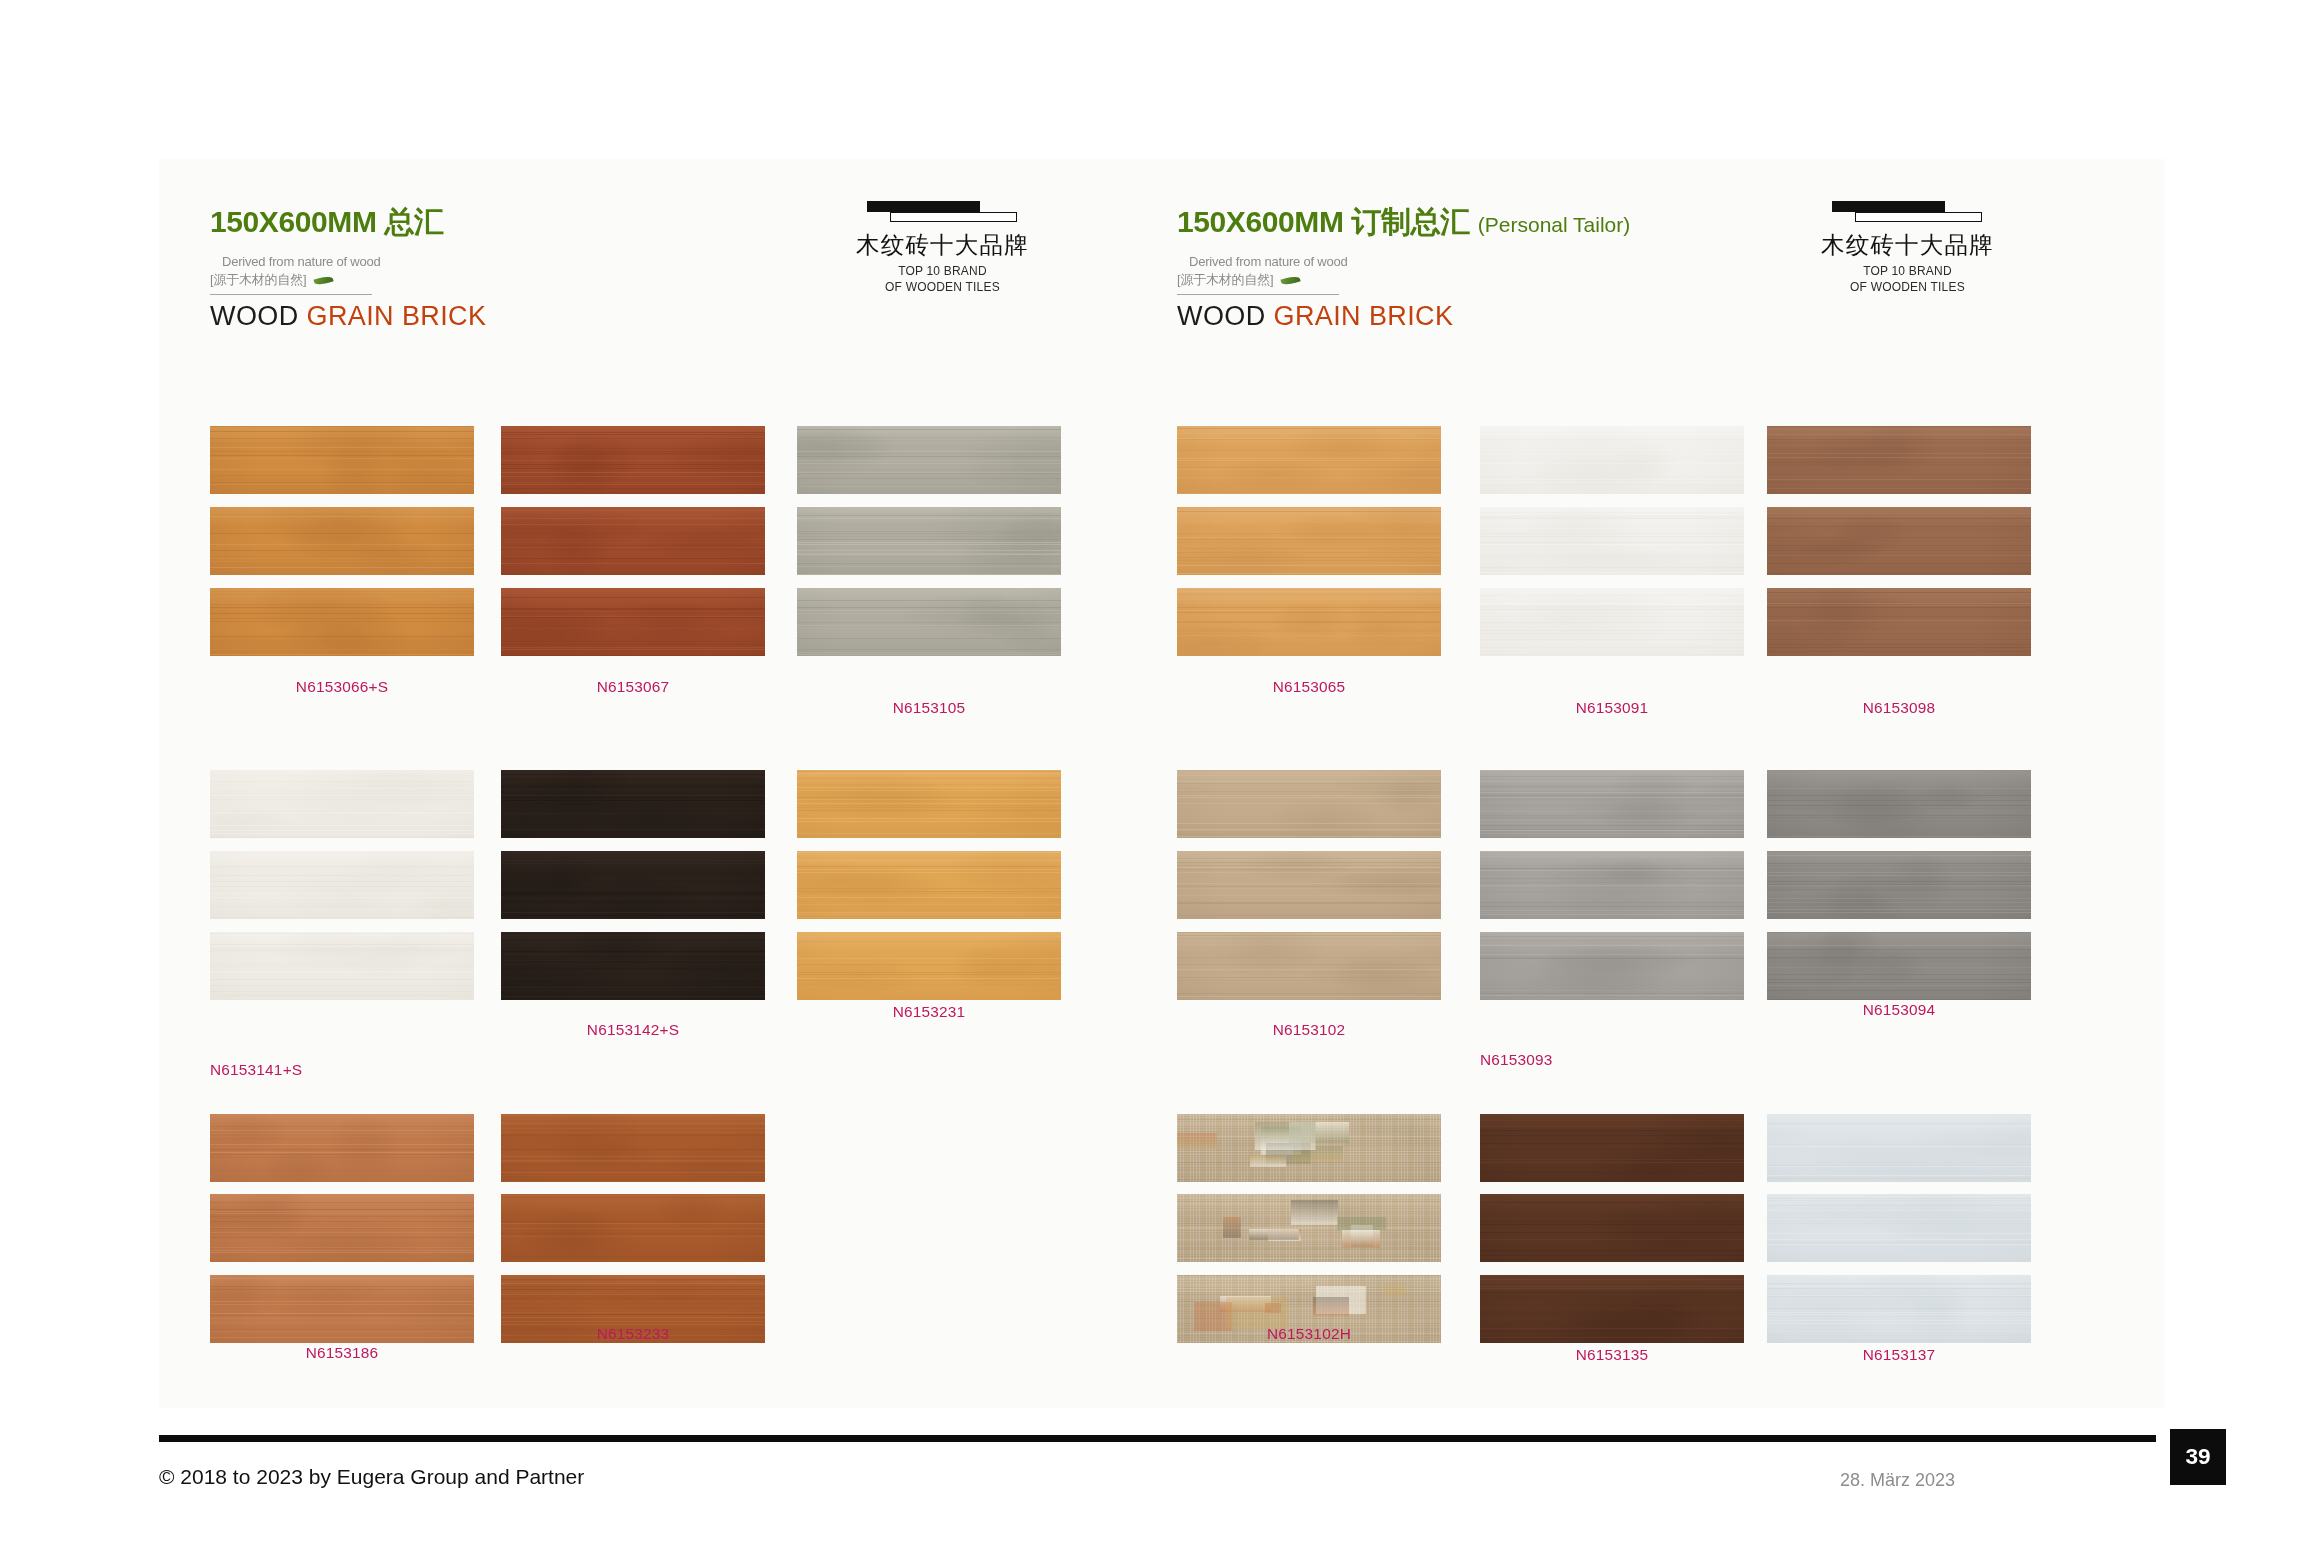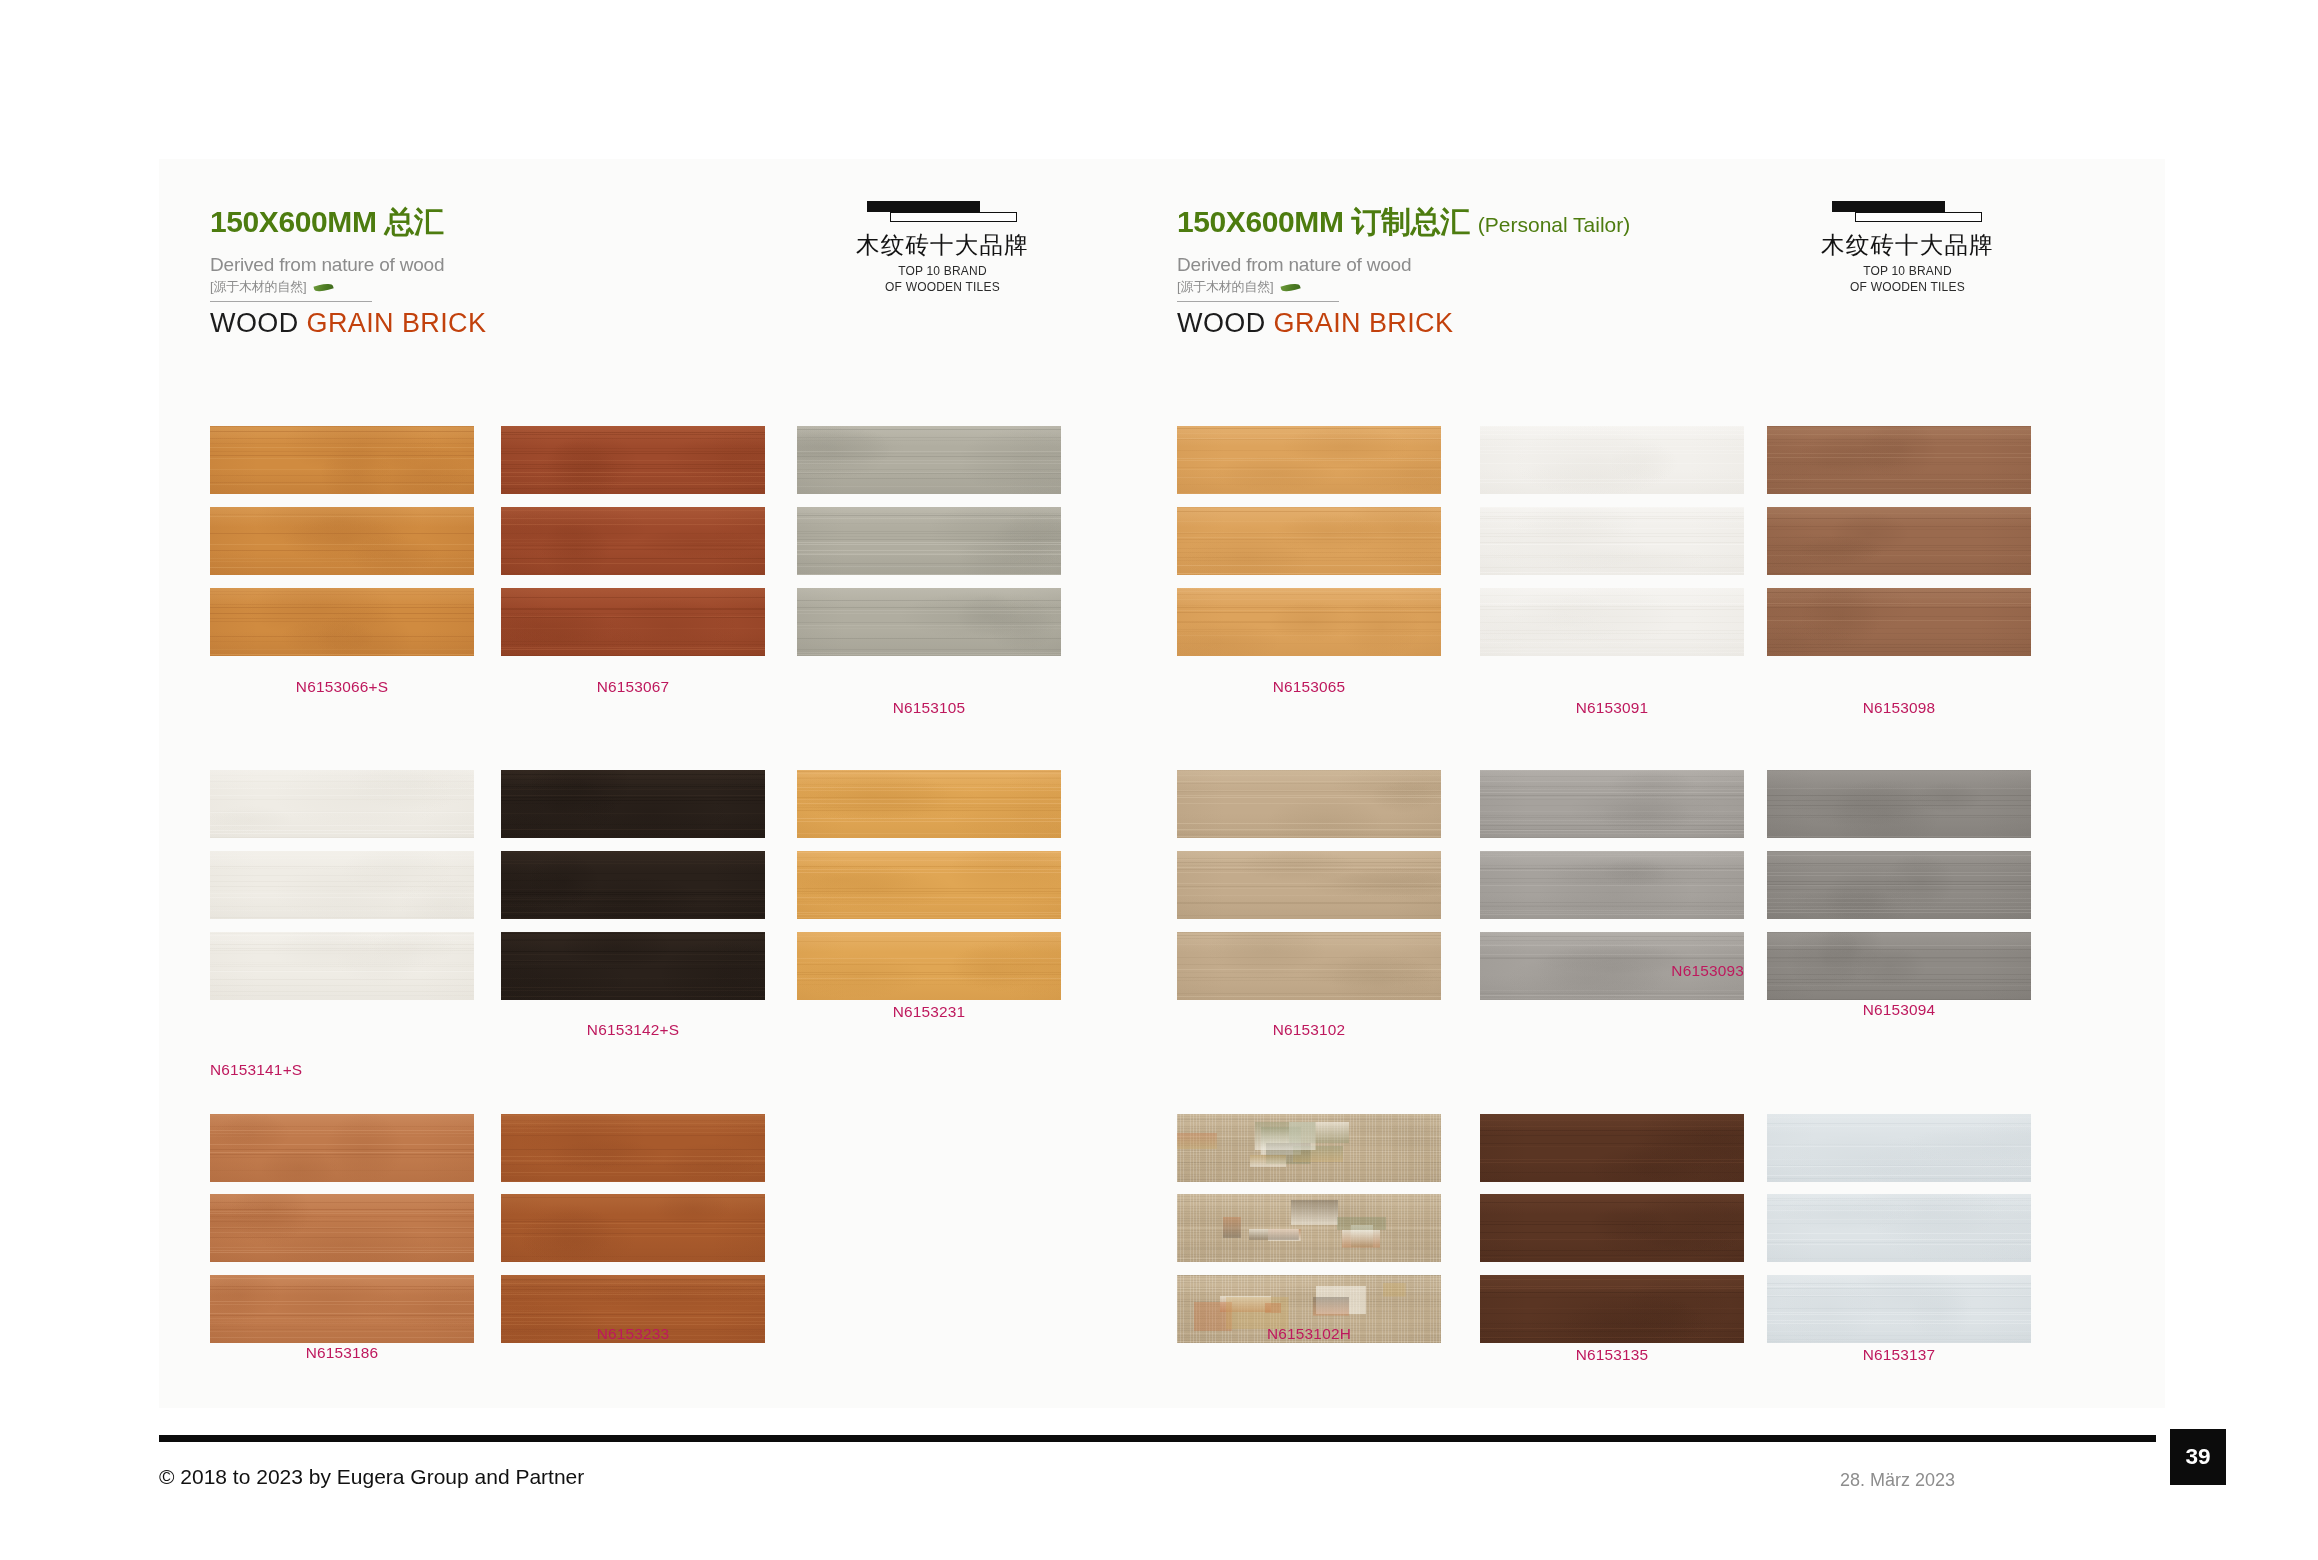--- a/index.html
+++ b/index.html
@@ -15,21 +15,21 @@
     background:#fbfbfa;
   }
 
   
   .hdr{position:absolute;}
   .hdr-title{
     font-size:30px;font-weight:700;color:#4d7c0f;letter-spacing:-0.4px;
     white-space:nowrap;
   }
   .hdr-title .tailor{font-size:21px;font-weight:400;letter-spacing:0;}
-  .hdr-sub1{font-size:19px;color:#8c8c8c;margin-top:10.5px;letter-spacing:-0.2px;white-space:nowrap;}
+  .hdr-sub1{font-size:13px;color:#8c8c8c;margin-top:10.5px;letter-spacing:-0.2px;white-space:nowrap;margin-left:12px;}
   .hdr-sub2{font-size:13px;color:#8c8c8c;margin-top:2.4px;letter-spacing:-0.2px;white-space:nowrap;
             display:flex;align-items:center;gap:7.3px;}
   .leaf{display:inline-block;width:21px;height:8px;position:relative;}
   .leaf::before{
     content:"";position:absolute;left:0;top:0.8px;width:19.4px;height:6.5px;
     background:linear-gradient(120deg,#6d9a3a 0%,#4e7d24 55%,#3e6a1c 100%);
     border-radius:0 70% 0 70%;transform:rotate(-16deg);
   }
   .hdr-rule{width:162px;height:1.2px;background:#a6a6a6;margin-top:4.9px;}
   .hdr-wood{font-size:27px;margin-top:5.7px;letter-spacing:0.4px;white-space:nowrap;}
@@ -243,21 +243,21 @@
     <div class="code" style="left: 1177px; top: 1021px; width: 264px; text-align: center;">N6153102</div>
     <div class="tile" style="left: 1480px; top: 770px; width: 264px; height: 68px;">
       <div class="grain" style="background: linear-gradient(transparent 0.423009%, rgba(196, 192, 187, 0.282) 0.423009%, rgba(196, 192, 187, 0.282) 0.744867%, transparent 0.744867%), linear-gradient(transparent 5.59452%, rgba(134, 130, 125, 0.345) 5.59452%, rgba(134, 130, 125, 0.345) 6.3712%, transparent 6.3712%), linear-gradient(transparent 8.76515%, rgba(134, 130, 125, 0.173) 8.76515%, rgba(134, 130, 125, 0.173) 9.73918%, transparent 9.73918%), linear-gradient(transparent 13.2929%, rgba(134, 130, 125, 0.145) 13.2929%, rgba(134, 130, 125, 0.145) 13.9222%, transparent 13.9222%), linear-gradient(transparent 16.3531%, rgba(196, 192, 187, 0.275) 16.3531%, rgba(196, 192, 187, 0.275) 17.4075%, transparent 17.4075%), linear-gradient(transparent 19.8697%, rgba(134, 130, 125, 0.22) 19.8697%, rgba(134, 130, 125, 0.22) 20.8667%, transparent 20.8667%), linear-gradient(transparent 23.4852%, rgba(134, 130, 125, 0.224) 23.4852%, rgba(134, 130, 125, 0.224) 24.6295%, transparent 24.6295%), linear-gradient(transparent 28.3028%, rgba(196, 192, 187, 0.22) 28.3028%, rgba(196, 192, 187, 0.22) 29.1104%, transparent 29.1104%), linear-gradient(transparent 32.8853%, rgba(196, 192, 187, 0.357) 32.8853%, rgba(196, 192, 187, 0.357) 33.4385%, transparent 33.4385%), linear-gradient(transparent 36.7448%, rgba(134, 130, 125, 0.357) 36.7448%, rgba(134, 130, 125, 0.357) 37.5405%, transparent 37.5405%), linear-gradient(transparent 40.3095%, rgba(196, 192, 187, 0.17) 40.3095%, rgba(196, 192, 187, 0.17) 40.927%, transparent 40.927%), linear-gradient(transparent 43.0984%, rgba(134, 130, 125, 0.12) 43.0984%, rgba(134, 130, 125, 0.12) 43.4316%, transparent 43.4316%), linear-gradient(transparent 48.5919%, rgba(134, 130, 125, 0.16) 48.5919%, rgba(134, 130, 125, 0.16) 49.1536%, transparent 49.1536%), linear-gradient(transparent 52.0305%, rgba(134, 130, 125, 0.13) 52.0305%, rgba(134, 130, 125, 0.13) 52.8527%, transparent 52.8527%), linear-gradient(transparent 54.1264%, rgba(134, 130, 125, 0.22) 54.1264%, rgba(134, 130, 125, 0.22) 55.0488%, transparent 55.0488%), linear-gradient(transparent 60.4231%, rgba(196, 192, 187, 0.137) 60.4231%, rgba(196, 192, 187, 0.137) 61.0726%, transparent 61.0726%), linear-gradient(transparent 62.7867%, rgba(196, 192, 187, 0.137) 62.7867%, rgba(196, 192, 187, 0.137) 63.3215%, transparent 63.3215%), linear-gradient(transparent 66.2625%, rgba(134, 130, 125, 0.173) 66.2625%, rgba(134, 130, 125, 0.173) 66.9668%, transparent 66.9668%), linear-gradient(transparent 69.284%, rgba(134, 130, 125, 0.267) 69.284%, rgba(134, 130, 125, 0.267) 70.3652%, transparent 70.3652%), linear-gradient(transparent 73.9649%, rgba(196, 192, 187, 0.224) 73.9649%, rgba(196, 192, 187, 0.224) 74.4232%, transparent 74.4232%), linear-gradient(transparent 77.9618%, rgba(196, 192, 187, 0.153) 77.9618%, rgba(196, 192, 187, 0.153) 79.1642%, transparent 79.1642%), linear-gradient(transparent 81.1401%, rgba(134, 130, 125, 0.376) 81.1401%, rgba(134, 130, 125, 0.376) 81.7491%, transparent 81.7491%), linear-gradient(transparent 87.0281%, rgba(134, 130, 125, 0.263) 87.0281%, rgba(134, 130, 125, 0.263) 88.1999%, transparent 88.1999%), linear-gradient(transparent 88.7933%, rgba(196, 192, 187, 0.384) 88.7933%, rgba(196, 192, 187, 0.384) 89.0765%, transparent 89.0765%), linear-gradient(transparent 93.2258%, rgba(196, 192, 187, 0.196) 93.2258%, rgba(196, 192, 187, 0.196) 94.3568%, transparent 94.3568%), linear-gradient(transparent 98.9629%, rgba(134, 130, 125, 0.282) 98.9629%, rgba(134, 130, 125, 0.282) 99.7692%, transparent 99.7692%), radial-gradient(43.1184% 43.9987% at 62.3039% 58.3925%, rgba(134, 130, 125, 0.22) 0%, rgba(134, 130, 125, 0.1) 42%, transparent 68%), radial-gradient(25.839% 47.1867% at 62.6351% 66.8724%, rgba(134, 130, 125, 0.22) 0%, rgba(134, 130, 125, 0.1) 42%, transparent 68%), radial-gradient(25.0262% 32.164% at 65.3585% 22.1946%, rgba(134, 130, 125, 0.22) 0%, rgba(134, 130, 125, 0.1) 42%, transparent 68%), linear-gradient(rgba(196, 192, 187, 0.4) 0%, transparent 30%, transparent 64%, rgba(134, 130, 125, 0.26) 100%), linear-gradient(90deg, rgba(134, 130, 125, 0.14) 0%, transparent 18%, transparent 80%, rgba(134, 130, 125, 0.16) 100%), linear-gradient(0deg, rgb(166, 162, 157), rgb(166, 162, 157));"></div>
     </div>
     <div class="tile" style="left: 1480px; top: 851px; width: 264px; height: 68px;">
       <div class="grain" style="background: linear-gradient(transparent 0.459051%, rgba(196, 192, 187, 0.353) 0.459051%, rgba(196, 192, 187, 0.353) 1.59273%, transparent 1.59273%), linear-gradient(transparent 4.57588%, rgba(196, 192, 187, 0.153) 4.57588%, rgba(196, 192, 187, 0.153) 5.5316%, transparent 5.5316%), linear-gradient(transparent 8.07566%, rgba(196, 192, 187, 0.192) 8.07566%, rgba(196, 192, 187, 0.192) 8.83059%, transparent 8.83059%), linear-gradient(transparent 14.141%, rgba(196, 192, 187, 0.17) 14.141%, rgba(196, 192, 187, 0.17) 15.2766%, transparent 15.2766%), linear-gradient(transparent 15.5964%, rgba(134, 130, 125, 0.35) 15.5964%, rgba(134, 130, 125, 0.35) 16.122%, transparent 16.122%), linear-gradient(transparent 21.1408%, rgba(134, 130, 125, 0.153) 21.1408%, rgba(134, 130, 125, 0.153) 21.5855%, transparent 21.5855%), linear-gradient(transparent 25.4032%, rgba(134, 130, 125, 0.396) 25.4032%, rgba(134, 130, 125, 0.396) 26.2437%, transparent 26.2437%), linear-gradient(transparent 28.6192%, rgba(196, 192, 187, 0.282) 28.6192%, rgba(196, 192, 187, 0.282) 29.5634%, transparent 29.5634%), linear-gradient(transparent 32.4733%, rgba(134, 130, 125, 0.153) 32.4733%, rgba(134, 130, 125, 0.153) 32.8247%, transparent 32.8247%), linear-gradient(transparent 35.4062%, rgba(196, 192, 187, 0.31) 35.4062%, rgba(196, 192, 187, 0.31) 35.6839%, transparent 35.6839%), linear-gradient(transparent 39.4321%, rgba(134, 130, 125, 0.27) 39.4321%, rgba(134, 130, 125, 0.27) 40.6281%, transparent 40.6281%), linear-gradient(transparent 45.2641%, rgba(134, 130, 125, 0.21) 45.2641%, rgba(134, 130, 125, 0.21) 45.5697%, transparent 45.5697%), linear-gradient(transparent 46.2935%, rgba(134, 130, 125, 0.15) 46.2935%, rgba(134, 130, 125, 0.15) 46.8318%, transparent 46.8318%), linear-gradient(transparent 50.7213%, rgba(196, 192, 187, 0.3) 50.7213%, rgba(196, 192, 187, 0.3) 51.7743%, transparent 51.7743%), linear-gradient(transparent 53.8873%, rgba(134, 130, 125, 0.36) 53.8873%, rgba(134, 130, 125, 0.36) 54.3103%, transparent 54.3103%), linear-gradient(transparent 60.5942%, rgba(134, 130, 125, 0.133) 60.5942%, rgba(134, 130, 125, 0.133) 61.5632%, transparent 61.5632%), linear-gradient(transparent 62.9747%, rgba(196, 192, 187, 0.294) 62.9747%, rgba(196, 192, 187, 0.294) 63.9152%, transparent 63.9152%), linear-gradient(transparent 66.1959%, rgba(134, 130, 125, 0.145) 66.1959%, rgba(134, 130, 125, 0.145) 66.695%, transparent 66.695%), linear-gradient(transparent 72.051%, rgba(196, 192, 187, 0.333) 72.051%, rgba(196, 192, 187, 0.333) 72.7573%, transparent 72.7573%), linear-gradient(transparent 75.2326%, rgba(134, 130, 125, 0.298) 75.2326%, rgba(134, 130, 125, 0.298) 76.2025%, transparent 76.2025%), linear-gradient(transparent 79.8358%, rgba(134, 130, 125, 0.12) 79.8358%, rgba(134, 130, 125, 0.12) 80.4871%, transparent 80.4871%), linear-gradient(transparent 81.3879%, rgba(134, 130, 125, 0.247) 81.3879%, rgba(134, 130, 125, 0.247) 82.1745%, transparent 82.1745%), linear-gradient(transparent 86.4508%, rgba(196, 192, 187, 0.196) 86.4508%, rgba(196, 192, 187, 0.196) 87.5767%, transparent 87.5767%), linear-gradient(transparent 89.5941%, rgba(196, 192, 187, 0.137) 89.5941%, rgba(196, 192, 187, 0.137) 90.5366%, transparent 90.5366%), linear-gradient(transparent 93.2848%, rgba(196, 192, 187, 0.275) 93.2848%, rgba(196, 192, 187, 0.275) 93.6006%, transparent 93.6006%), linear-gradient(transparent 97.9911%, rgba(134, 130, 125, 0.204) 97.9911%, rgba(134, 130, 125, 0.204) 98.8324%, transparent 98.8324%), radial-gradient(43.3627% 73.9048% at 51.3108% 63.2082%, rgba(134, 130, 125, 0.22) 0%, rgba(134, 130, 125, 0.1) 42%, transparent 68%), radial-gradient(51.1656% 34.1315% at 56.3578% 30.9151%, rgba(134, 130, 125, 0.22) 0%, rgba(134, 130, 125, 0.1) 42%, transparent 68%), radial-gradient(18.8431% 31.5451% at 58.7815% 31.5945%, rgba(134, 130, 125, 0.22) 0%, rgba(134, 130, 125, 0.1) 42%, transparent 68%), linear-gradient(rgba(196, 192, 187, 0.4) 0%, transparent 30%, transparent 64%, rgba(134, 130, 125, 0.26) 100%), linear-gradient(90deg, rgba(134, 130, 125, 0.14) 0%, transparent 18%, transparent 80%, rgba(134, 130, 125, 0.16) 100%), linear-gradient(0deg, rgb(166, 162, 157), rgb(166, 162, 157));"></div>
     </div>
     <div class="tile" style="left: 1480px; top: 932px; width: 264px; height: 68px;">
       <div class="grain" style="background: linear-gradient(transparent 0.495093%, rgba(196, 192, 187, 0.12) 0.495093%, rgba(196, 192, 187, 0.12) 1.44059%, transparent 1.44059%), linear-gradient(transparent 6.55725%, rgba(134, 130, 125, 0.263) 6.55725%, rgba(134, 130, 125, 0.263) 7.692%, transparent 7.692%), linear-gradient(transparent 10.3862%, rgba(196, 192, 187, 0.21) 10.3862%, rgba(196, 192, 187, 0.21) 10.922%, transparent 10.922%), linear-gradient(transparent 11.9891%, rgba(134, 130, 125, 0.192) 11.9891%, rgba(134, 130, 125, 0.192) 12.6311%, transparent 12.6311%), linear-gradient(transparent 17.8398%, rgba(196, 192, 187, 0.125) 17.8398%, rgba(196, 192, 187, 0.125) 18.8366%, transparent 18.8366%), linear-gradient(transparent 19.4118%, rgba(196, 192, 187, 0.384) 19.4118%, rgba(196, 192, 187, 0.384) 20.3043%, transparent 20.3043%), linear-gradient(transparent 24.3212%, rgba(196, 192, 187, 0.27) 24.3212%, rgba(196, 192, 187, 0.27) 24.8578%, transparent 24.8578%), linear-gradient(transparent 28.9355%, rgba(134, 130, 125, 0.35) 28.9355%, rgba(134, 130, 125, 0.35) 30.0164%, transparent 30.0164%), linear-gradient(transparent 32.0614%, rgba(196, 192, 187, 0.247) 32.0614%, rgba(196, 192, 187, 0.247) 33.2109%, transparent 33.2109%), linear-gradient(transparent 37.0676%, rgba(134, 130, 125, 0.267) 37.0676%, rgba(134, 130, 125, 0.267) 37.8273%, transparent 37.8273%), linear-gradient(transparent 38.5548%, rgba(134, 130, 125, 0.376) 38.5548%, rgba(134, 130, 125, 0.376) 39.3292%, transparent 39.3292%), linear-gradient(transparent 44.4298%, rgba(134, 130, 125, 0.306) 44.4298%, rgba(134, 130, 125, 0.306) 44.7077%, transparent 44.7077%), linear-gradient(transparent 46.9951%, rgba(196, 192, 187, 0.137) 46.9951%, rgba(196, 192, 187, 0.137) 47.5101%, transparent 47.5101%), linear-gradient(transparent 52.4122%, rgba(196, 192, 187, 0.173) 52.4122%, rgba(196, 192, 187, 0.173) 52.696%, transparent 52.696%), linear-gradient(transparent 56.6482%, rgba(134, 130, 125, 0.204) 56.6482%, rgba(134, 130, 125, 0.204) 57.5718%, transparent 57.5718%), linear-gradient(transparent 57.7653%, rgba(134, 130, 125, 0.13) 57.7653%, rgba(134, 130, 125, 0.13) 58.0539%, transparent 58.0539%), linear-gradient(transparent 63.1627%, rgba(134, 130, 125, 0.153) 63.1627%, rgba(134, 130, 125, 0.153) 63.5089%, transparent 63.5089%), linear-gradient(transparent 66.1292%, rgba(134, 130, 125, 0.12) 66.1292%, rgba(134, 130, 125, 0.12) 66.4232%, transparent 66.4232%), linear-gradient(transparent 71.818%, rgba(134, 130, 125, 0.396) 71.818%, rgba(134, 130, 125, 0.396) 72.1493%, transparent 72.1493%), linear-gradient(transparent 73.5003%, rgba(134, 130, 125, 0.373) 73.5003%, rgba(134, 130, 125, 0.373) 73.9818%, transparent 73.9818%), linear-gradient(transparent 78.7099%, rgba(196, 192, 187, 0.392) 78.7099%, rgba(196, 192, 187, 0.392) 79.81%, transparent 79.81%), linear-gradient(transparent 81.6357%, rgba(196, 192, 187, 0.12) 81.6357%, rgba(196, 192, 187, 0.12) 82.6%, transparent 82.6%), linear-gradient(transparent 85.8735%, rgba(196, 192, 187, 0.13) 85.8735%, rgba(196, 192, 187, 0.13) 86.9536%, transparent 86.9536%), linear-gradient(transparent 90.3949%, rgba(134, 130, 125, 0.192) 90.3949%, rgba(134, 130, 125, 0.192) 90.9966%, transparent 90.9966%), linear-gradient(transparent 93.3439%, rgba(196, 192, 187, 0.353) 93.3439%, rgba(196, 192, 187, 0.353) 93.8443%, transparent 93.8443%), linear-gradient(transparent 97.0194%, rgba(196, 192, 187, 0.12) 97.0194%, rgba(196, 192, 187, 0.12) 97.8955%, transparent 97.8955%), radial-gradient(43.6069% 53.8108% at 40.3178% 68.0239%, rgba(134, 130, 125, 0.22) 0%, rgba(134, 130, 125, 0.1) 42%, transparent 68%), radial-gradient(42.4923% 71.0763% at 50.0804% 54.9578%, rgba(134, 130, 125, 0.22) 0%, rgba(134, 130, 125, 0.1) 42%, transparent 68%), radial-gradient(46.6601% 30.9263% at 52.2044% 40.9945%, rgba(134, 130, 125, 0.22) 0%, rgba(134, 130, 125, 0.1) 42%, transparent 68%), linear-gradient(rgba(196, 192, 187, 0.4) 0%, transparent 30%, transparent 64%, rgba(134, 130, 125, 0.26) 100%), linear-gradient(90deg, rgba(134, 130, 125, 0.14) 0%, transparent 18%, transparent 80%, rgba(134, 130, 125, 0.16) 100%), linear-gradient(0deg, rgb(166, 162, 157), rgb(166, 162, 157));"></div>
     </div>
-    <div class="code" style="left: 1480px; top: 962px; width: 264px; text-align: right;">N6153093</div>
+    <div class="code" style="left: 1480px; top: 1051px; width: 264px; text-align: left;">N6153093</div>
     <div class="tile" style="left: 1767px; top: 770px; width: 264px; height: 68px;">
       <div class="grain" style="background: linear-gradient(transparent 0.535786%, rgba(109, 105, 100, 0.11) 0.535786%, rgba(109, 105, 100, 0.11) 1.65591%, transparent 1.65591%), linear-gradient(transparent 4.5362%, rgba(109, 105, 100, 0.286) 4.5362%, rgba(109, 105, 100, 0.286) 4.84084%, transparent 4.84084%), linear-gradient(transparent 9.80126%, rgba(174, 170, 165, 0.176) 9.80126%, rgba(174, 170, 165, 0.176) 10.3478%, transparent 10.3478%), linear-gradient(transparent 12.5595%, rgba(174, 170, 165, 0.19) 12.5595%, rgba(174, 170, 165, 0.19) 13.5151%, transparent 13.5151%), linear-gradient(transparent 15.9209%, rgba(174, 170, 165, 0.263) 15.9209%, rgba(174, 170, 165, 0.263) 16.4498%, transparent 16.4498%), linear-gradient(transparent 19.976%, rgba(109, 105, 100, 0.224) 19.976%, rgba(109, 105, 100, 0.224) 20.5674%, transparent 20.5674%), linear-gradient(transparent 24.6479%, rgba(174, 170, 165, 0.263) 24.6479%, rgba(174, 170, 165, 0.263) 25.6479%, transparent 25.6479%), linear-gradient(transparent 26.9701%, rgba(174, 170, 165, 0.22) 26.9701%, rgba(174, 170, 165, 0.22) 27.6569%, transparent 27.6569%), linear-gradient(transparent 31.2092%, rgba(109, 105, 100, 0.22) 31.2092%, rgba(109, 105, 100, 0.22) 31.5825%, transparent 31.5825%), linear-gradient(transparent 37.0079%, rgba(109, 105, 100, 0.4) 37.0079%, rgba(109, 105, 100, 0.4) 37.5376%, transparent 37.5376%), linear-gradient(transparent 40.4674%, rgba(174, 170, 165, 0.25) 40.4674%, rgba(174, 170, 165, 0.25) 41.3788%, transparent 41.3788%), linear-gradient(transparent 44.8426%, rgba(109, 105, 100, 0.27) 44.8426%, rgba(109, 105, 100, 0.27) 46.0894%, transparent 46.0894%), linear-gradient(transparent 48.2711%, rgba(174, 170, 165, 0.357) 48.2711%, rgba(174, 170, 165, 0.357) 49.1792%, transparent 49.1792%), linear-gradient(transparent 51.7084%, rgba(109, 105, 100, 0.396) 51.7084%, rgba(109, 105, 100, 0.396) 52.3494%, transparent 52.3494%), linear-gradient(transparent 55.9912%, rgba(109, 105, 100, 0.11) 55.9912%, rgba(109, 105, 100, 0.11) 56.6735%, transparent 56.6735%), linear-gradient(transparent 59.7005%, rgba(174, 170, 165, 0.125) 59.7005%, rgba(174, 170, 165, 0.125) 60.5433%, transparent 60.5433%), linear-gradient(transparent 64.2459%, rgba(109, 105, 100, 0.282) 64.2459%, rgba(109, 105, 100, 0.282) 64.6308%, transparent 64.6308%), linear-gradient(transparent 66.3443%, rgba(109, 105, 100, 0.306) 66.3443%, rgba(109, 105, 100, 0.306) 67.1163%, transparent 67.1163%), linear-gradient(transparent 69.813%, rgba(109, 105, 100, 0.18) 69.813%, rgba(109, 105, 100, 0.18) 70.4306%, transparent 70.4306%), linear-gradient(transparent 74.351%, rgba(109, 105, 100, 0.157) 74.351%, rgba(109, 105, 100, 0.157) 74.7648%, transparent 74.7648%), linear-gradient(transparent 77.729%, rgba(174, 170, 165, 0.216) 77.729%, rgba(174, 170, 165, 0.216) 78.5939%, transparent 78.5939%), linear-gradient(transparent 83.5606%, rgba(174, 170, 165, 0.306) 83.5606%, rgba(174, 170, 165, 0.306) 84.4674%, transparent 84.4674%), linear-gradient(transparent 86.5765%, rgba(174, 170, 165, 0.153) 86.5765%, rgba(174, 170, 165, 0.153) 87.3146%, transparent 87.3146%), linear-gradient(transparent 89.0732%, rgba(109, 105, 100, 0.314) 89.0732%, rgba(109, 105, 100, 0.314) 89.516%, transparent 89.516%), linear-gradient(transparent 94.959%, rgba(109, 105, 100, 0.243) 94.959%, rgba(109, 105, 100, 0.243) 95.9905%, transparent 95.9905%), linear-gradient(transparent 97.5674%, rgba(174, 170, 165, 0.235) 97.5674%, rgba(174, 170, 165, 0.235) 98.5475%, transparent 98.5475%), radial-gradient(19.7536% 32.737% at 68.5514% 40.5577%, rgba(109, 105, 100, 0.22) 0%, rgba(109, 105, 100, 0.1) 42%, transparent 68%), radial-gradient(39.2805% 48.272% at 34.8641% 51.135%, rgba(109, 105, 100, 0.22) 0%, rgba(109, 105, 100, 0.1) 42%, transparent 68%), radial-gradient(30.905% 78.6147% at 44.7787% 65.1557%, rgba(109, 105, 100, 0.22) 0%, rgba(109, 105, 100, 0.1) 42%, transparent 68%), linear-gradient(rgba(174, 170, 165, 0.4) 0%, transparent 30%, transparent 64%, rgba(109, 105, 100, 0.26) 100%), linear-gradient(90deg, rgba(109, 105, 100, 0.14) 0%, transparent 18%, transparent 80%, rgba(109, 105, 100, 0.16) 100%), linear-gradient(0deg, rgb(142, 138, 133), rgb(142, 138, 133));"></div>
     </div>
     <div class="tile" style="left: 1767px; top: 851px; width: 264px; height: 68px;">
       <div class="grain" style="background: linear-gradient(transparent 0.571829%, rgba(109, 105, 100, 0.176) 0.571829%, rgba(109, 105, 100, 0.176) 1.50377%, transparent 1.50377%), linear-gradient(transparent 6.51756%, rgba(174, 170, 165, 0.396) 6.51756%, rgba(174, 170, 165, 0.396) 7.00124%, transparent 7.00124%), linear-gradient(transparent 9.11176%, rgba(174, 170, 165, 0.196) 9.11176%, rgba(174, 170, 165, 0.196) 9.4392%, transparent 9.4392%), linear-gradient(transparent 13.4076%, rgba(109, 105, 100, 0.21) 13.4076%, rgba(109, 105, 100, 0.21) 13.8696%, transparent 13.8696%), linear-gradient(transparent 18.1643%, rgba(109, 105, 100, 0.337) 18.1643%, rgba(109, 105, 100, 0.337) 19.1643%, transparent 19.1643%), linear-gradient(transparent 21.2471%, rgba(109, 105, 100, 0.157) 21.2471%, rgba(109, 105, 100, 0.157) 22.2862%, transparent 22.2862%), linear-gradient(transparent 23.5659%, rgba(109, 105, 100, 0.137) 23.5659%, rgba(109, 105, 100, 0.137) 24.2621%, transparent 24.2621%), linear-gradient(transparent 27.2864%, rgba(174, 170, 165, 0.282) 27.2864%, rgba(174, 170, 165, 0.282) 28.1099%, transparent 28.1099%), linear-gradient(transparent 30.7972%, rgba(174, 170, 165, 0.318) 30.7972%, rgba(174, 170, 165, 0.318) 31.9687%, transparent 31.9687%), linear-gradient(transparent 35.6693%, rgba(174, 170, 165, 0.357) 35.6693%, rgba(174, 170, 165, 0.357) 36.6811%, transparent 36.6811%), linear-gradient(transparent 39.5901%, rgba(109, 105, 100, 0.357) 39.5901%, rgba(109, 105, 100, 0.357) 40.0799%, transparent 40.0799%), linear-gradient(transparent 44.0083%, rgba(109, 105, 100, 0.365) 44.0083%, rgba(109, 105, 100, 0.365) 45.2275%, transparent 45.2275%), linear-gradient(transparent 48.9727%, rgba(109, 105, 100, 0.345) 48.9727%, rgba(109, 105, 100, 0.345) 49.8575%, transparent 49.8575%), linear-gradient(transparent 50.3992%, rgba(174, 170, 165, 0.27) 50.3992%, rgba(174, 170, 165, 0.27) 51.2711%, transparent 51.2711%), linear-gradient(transparent 55.7521%, rgba(109, 105, 100, 0.25) 55.7521%, rgba(109, 105, 100, 0.25) 56.935%, transparent 56.935%), linear-gradient(transparent 59.8716%, rgba(174, 170, 165, 0.12) 59.8716%, rgba(174, 170, 165, 0.12) 61.0339%, transparent 61.0339%), linear-gradient(transparent 64.4339%, rgba(109, 105, 100, 0.14) 64.4339%, rgba(109, 105, 100, 0.14) 65.2246%, transparent 65.2246%), linear-gradient(transparent 66.2777%, rgba(109, 105, 100, 0.28) 66.2777%, rgba(109, 105, 100, 0.28) 66.8445%, transparent 66.8445%), linear-gradient(transparent 69.58%, rgba(174, 170, 165, 0.247) 69.58%, rgba(174, 170, 165, 0.247) 70.8227%, transparent 70.8227%), linear-gradient(transparent 75.6187%, rgba(174, 170, 165, 0.227) 75.6187%, rgba(174, 170, 165, 0.227) 76.5441%, transparent 76.5441%), linear-gradient(transparent 79.603%, rgba(109, 105, 100, 0.184) 79.603%, rgba(109, 105, 100, 0.184) 79.9168%, transparent 79.9168%), linear-gradient(transparent 80.8084%, rgba(174, 170, 165, 0.18) 80.8084%, rgba(174, 170, 165, 0.18) 81.8928%, transparent 81.8928%), linear-gradient(transparent 85.9992%, rgba(174, 170, 165, 0.384) 85.9992%, rgba(174, 170, 165, 0.384) 86.6914%, transparent 86.6914%), linear-gradient(transparent 89.8741%, rgba(174, 170, 165, 0.37) 89.8741%, rgba(174, 170, 165, 0.37) 90.9761%, transparent 90.9761%), linear-gradient(transparent 95.018%, rgba(109, 105, 100, 0.32) 95.018%, rgba(109, 105, 100, 0.32) 96.2343%, transparent 96.2343%), linear-gradient(transparent 96.5956%, rgba(109, 105, 100, 0.157) 96.5956%, rgba(109, 105, 100, 0.157) 97.6106%, transparent 97.6106%), radial-gradient(19.9978% 62.6431% at 57.5584% 45.3734%, rgba(109, 105, 100, 0.22) 0%, rgba(109, 105, 100, 0.1) 42%, transparent 68%), radial-gradient(30.6071% 35.2168% at 28.5867% 75.1777%, rgba(109, 105, 100, 0.22) 0%, rgba(109, 105, 100, 0.1) 42%, transparent 68%), radial-gradient(24.722% 77.9958% at 38.2016% 74.5556%, rgba(109, 105, 100, 0.22) 0%, rgba(109, 105, 100, 0.1) 42%, transparent 68%), linear-gradient(rgba(174, 170, 165, 0.4) 0%, transparent 30%, transparent 64%, rgba(109, 105, 100, 0.26) 100%), linear-gradient(90deg, rgba(109, 105, 100, 0.14) 0%, transparent 18%, transparent 80%, rgba(109, 105, 100, 0.16) 100%), linear-gradient(0deg, rgb(142, 138, 133), rgb(142, 138, 133));"></div>
     </div>
     <div class="tile" style="left: 1767px; top: 932px; width: 264px; height: 68px;">
       <div class="grain" style="background: linear-gradient(transparent 0.607871%, rgba(109, 105, 100, 0.243) 0.607871%, rgba(109, 105, 100, 0.243) 1.35163%, transparent 1.35163%), linear-gradient(transparent 5.49893%, rgba(109, 105, 100, 0.204) 5.49893%, rgba(109, 105, 100, 0.204) 6.16164%, transparent 6.16164%), linear-gradient(transparent 8.42227%, rgba(109, 105, 100, 0.216) 8.42227%, rgba(109, 105, 100, 0.216) 9.53061%, transparent 9.53061%), linear-gradient(transparent 14.2557%, rgba(109, 105, 100, 0.235) 14.2557%, rgba(109, 105, 100, 0.235) 15.224%, transparent 15.224%), linear-gradient(transparent 17.4076%, rgba(174, 170, 165, 0.118) 17.4076%, rgba(174, 170, 165, 0.118) 17.8789%, transparent 17.8789%), linear-gradient(transparent 19.5182%, rgba(174, 170, 165, 0.39) 19.5182%, rgba(174, 170, 165, 0.39) 20.005%, transparent 20.005%), linear-gradient(transparent 25.4839%, rgba(109, 105, 100, 0.314) 25.4839%, rgba(109, 105, 100, 0.314) 25.8762%, transparent 25.8762%), linear-gradient(transparent 27.6027%, rgba(109, 105, 100, 0.35) 27.6027%, rgba(109, 105, 100, 0.35) 28.563%, transparent 28.563%), linear-gradient(transparent 33.3853%, rgba(109, 105, 100, 0.114) 33.3853%, rgba(109, 105, 100, 0.114) 34.3549%, transparent 34.3549%), linear-gradient(transparent 37.3306%, rgba(109, 105, 100, 0.31) 37.3306%, rgba(109, 105, 100, 0.31) 37.8245%, transparent 37.8245%), linear-gradient(transparent 38.7127%, rgba(109, 105, 100, 0.16) 38.7127%, rgba(109, 105, 100, 0.16) 39.781%, transparent 39.781%), linear-gradient(transparent 43.174%, rgba(109, 105, 100, 0.157) 43.174%, rgba(109, 105, 100, 0.157) 44.3655%, transparent 44.3655%), linear-gradient(transparent 46.6743%, rgba(109, 105, 100, 0.337) 46.6743%, rgba(109, 105, 100, 0.337) 47.5358%, transparent 47.5358%), linear-gradient(transparent 52.0901%, rgba(174, 170, 165, 0.14) 52.0901%, rgba(174, 170, 165, 0.14) 53.1927%, transparent 53.1927%), linear-gradient(transparent 55.513%, rgba(109, 105, 100, 0.392) 55.513%, rgba(109, 105, 100, 0.392) 56.1965%, transparent 56.1965%), linear-gradient(transparent 60.0427%, rgba(109, 105, 100, 0.118) 60.0427%, rgba(109, 105, 100, 0.118) 60.5245%, transparent 60.5245%), linear-gradient(transparent 61.622%, rgba(109, 105, 100, 0.3) 61.622%, rgba(109, 105, 100, 0.3) 62.8183%, transparent 62.8183%), linear-gradient(transparent 66.211%, rgba(174, 170, 165, 0.255) 66.211%, rgba(174, 170, 165, 0.255) 66.5727%, transparent 66.5727%), linear-gradient(transparent 69.347%, rgba(109, 105, 100, 0.314) 69.347%, rgba(109, 105, 100, 0.314) 70.2147%, transparent 70.2147%), linear-gradient(transparent 73.8864%, rgba(109, 105, 100, 0.3) 73.8864%, rgba(109, 105, 100, 0.3) 74.3233%, transparent 74.3233%), linear-gradient(transparent 78.477%, rgba(174, 170, 165, 0.153) 78.477%, rgba(174, 170, 165, 0.153) 79.2397%, transparent 79.2397%), linear-gradient(transparent 81.0561%, rgba(109, 105, 100, 0.353) 81.0561%, rgba(109, 105, 100, 0.353) 81.3183%, transparent 81.3183%), linear-gradient(transparent 85.4218%, rgba(109, 105, 100, 0.32) 85.4218%, rgba(109, 105, 100, 0.32) 86.0683%, transparent 86.0683%), linear-gradient(transparent 90.6749%, rgba(109, 105, 100, 0.12) 90.6749%, rgba(109, 105, 100, 0.12) 91.4361%, transparent 91.4361%), linear-gradient(transparent 95.0771%, rgba(109, 105, 100, 0.4) 95.0771%, rgba(109, 105, 100, 0.4) 95.4781%, transparent 95.4781%), linear-gradient(transparent 98.6239%, rgba(109, 105, 100, 0.376) 98.6239%, rgba(109, 105, 100, 0.376) 99.6738%, transparent 99.6738%), radial-gradient(20.2421% 42.5492% at 46.5653% 50.1891%, rgba(109, 105, 100, 0.22) 0%, rgba(109, 105, 100, 0.1) 42%, transparent 68%), radial-gradient(21.9338% 72.1616% at 22.3094% 39.2204%, rgba(109, 105, 100, 0.22) 0%, rgba(109, 105, 100, 0.1) 42%, transparent 68%), radial-gradient(18.5389% 77.3769% at 31.6245% 23.9556%, rgba(109, 105, 100, 0.22) 0%, rgba(109, 105, 100, 0.1) 42%, transparent 68%), linear-gradient(rgba(174, 170, 165, 0.4) 0%, transparent 30%, transparent 64%, rgba(109, 105, 100, 0.26) 100%), linear-gradient(90deg, rgba(109, 105, 100, 0.14) 0%, transparent 18%, transparent 80%, rgba(109, 105, 100, 0.16) 100%), linear-gradient(0deg, rgb(142, 138, 133), rgb(142, 138, 133));"></div>
     </div>
     <div class="code" style="left: 1767px; top: 1001px; width: 264px; text-align: center;">N6153094</div>

